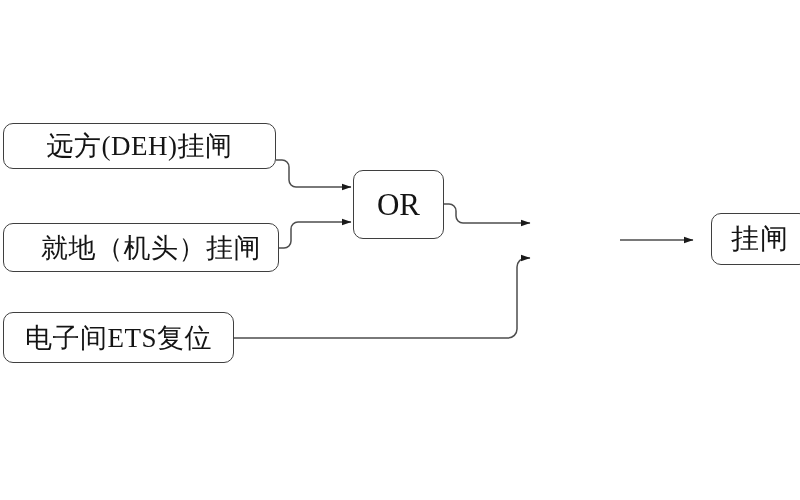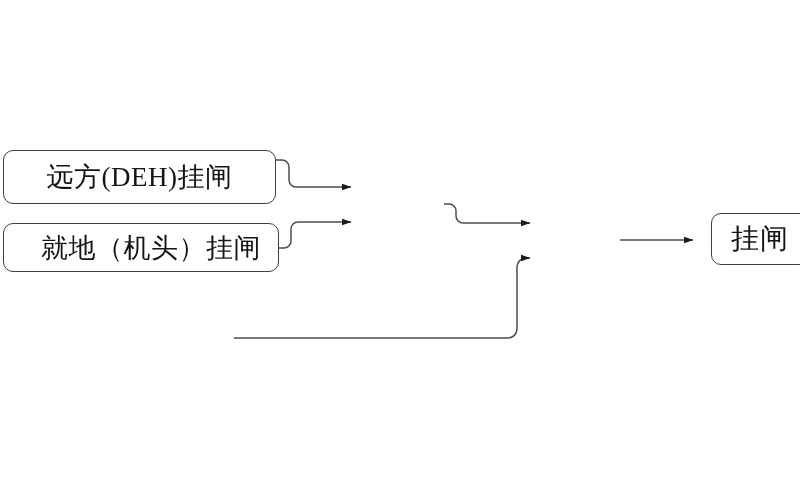--- a/index.html
+++ b/index.html
@@ -31,21 +31,21 @@
     display: flex;
     align-items: center;
     justify-content: center;
     color: #141414;
     white-space: nowrap;
   }
   .node-input  { font-size: 27px; letter-spacing: 0.5px; }
   .node-gate   { font-size: 31px; }
   .node-output { font-size: 28px; letter-spacing: 1px; }
 
-  #n-input-remote { left: 3px;   top: 150px; width: 273px; height: 54px; }
+  #n-input-remote { left: 3px;   top: 123px; width: 273px; height: 46px; }
   #n-input-local  { left: 3px;   top: 223px; width: 276px; height: 49px; padding-left: 20px; }
   #n-input-ets    { left: 3px;   top: 312px; width: 231px; height: 51px; }
   #n-gate-or      { left: 353px; top: 170px; width: 91px;  height: 69px; }
   #n-gate-and     { left: 532px; top: 204px; width: 88px;  height: 71px; }
   #n-output       { left: 695px; top: 213px; width: 98px;  height: 52px; margin-left: 16px; }
 </style>
 </head>
 <body>
 
 <div class="canvas">
@@ -69,20 +69,26 @@
   </svg>
 
   <div id="n-input-remote" class="node node-input">
     <span>远方(DEH)挂闸</span>
   </div>
 
   <div id="n-input-local" class="node node-input">
     <span>就地（机头）挂闸</span>
   </div>
 
+  <div id="n-input-ets" class="node node-input">
+    <span>电子间ETS复位</span>
+  </div>
 
+  <div id="n-gate-or" class="node node-gate">
+    <span>OR</span>
+  </div>
 
 
   <div id="n-output" class="node node-output">
     <span>挂闸</span>
   </div>
 
 </div>
 
 </body></html>

